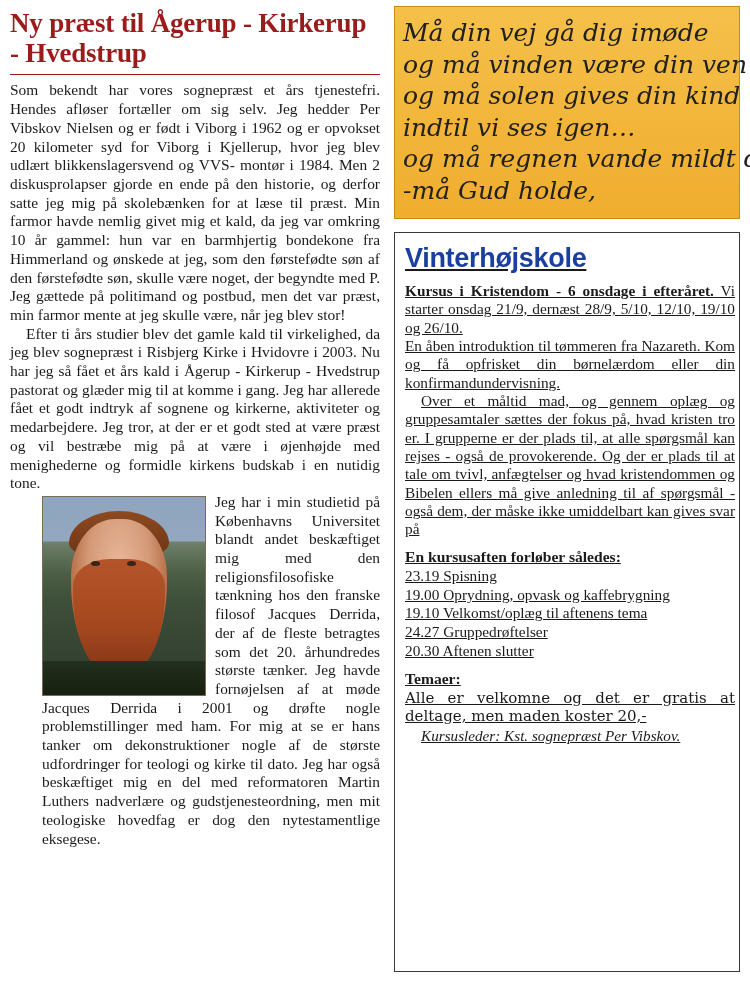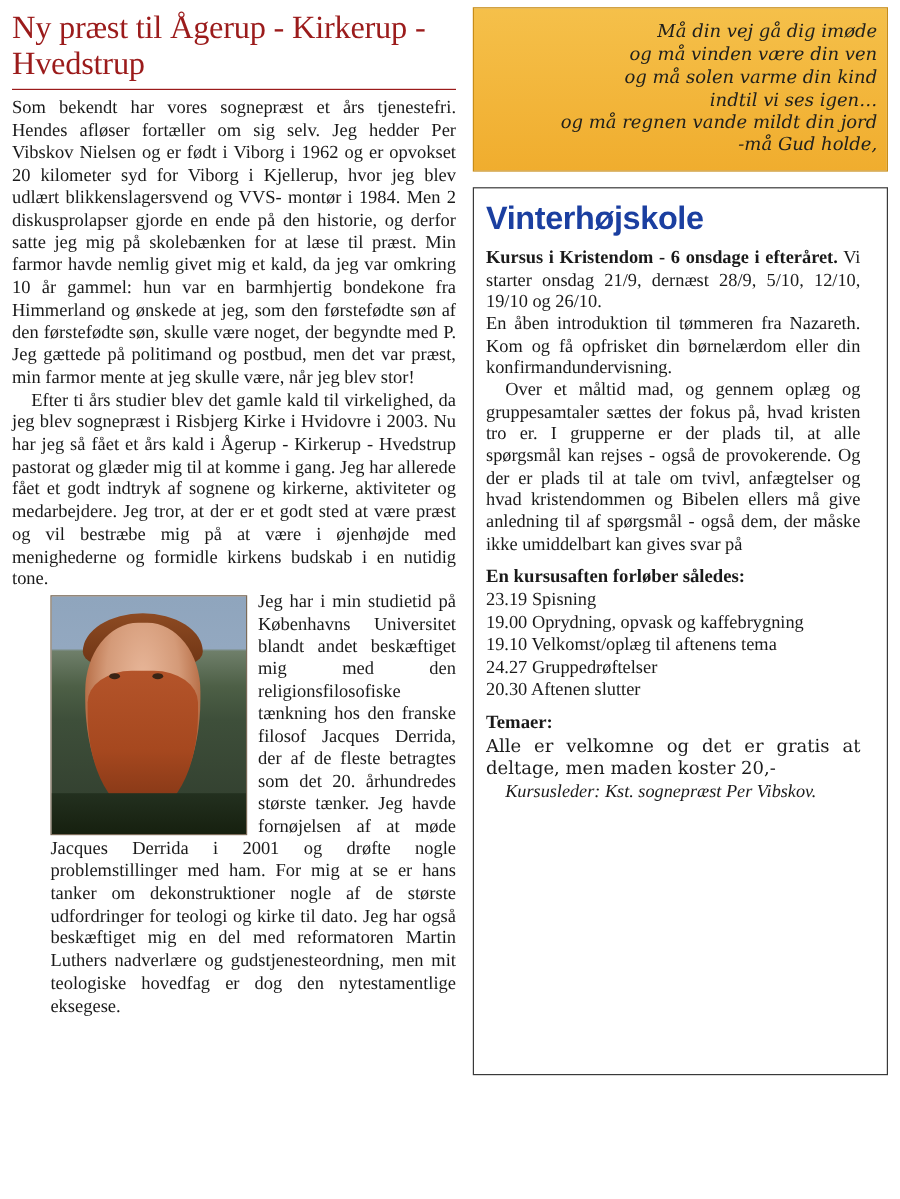--- a/index.html
+++ b/index.html
@@ -31,21 +31,21 @@
     flex: 0 0 370px;
   }
   .col-right {
     width: 346px;
     flex: 0 0 346px;
   }
 
   
   .headline {
     font-family: "Liberation Serif", serif;
-    font-weight: normal;
+    font-weight: bold;
     font-size: 27px;
     line-height: 1.12;
     color: #9b1b1b;
     margin: 2px 0 6px 0;
     letter-spacing: -0.2px;
   }
   .rule {
     border-bottom: 1px solid #9b1b1b;
     margin: 0 0 6px 0;
   }
@@ -123,48 +123,49 @@
     height: 34px;
     background: linear-gradient(to bottom, #23301f, #16200f);
   }
 
   
   .blessing-box {
     background: #f2b73f;
     background: linear-gradient(to bottom, #f5c04a 0%, #f0ad2e 100%);
     border: 1px solid #c88c16;
     padding: 10px 8px 12px 8px;
-    text-align: right;
+    text-align: left;
     font-family: "DejaVu Serif", serif;
     font-style: italic;
-    font-size: 15px;
+    font-size: 25px;
     line-height: 1.26;
     color: #20201c;
   }
   .blessing-box .line {
     white-space: nowrap;
   }
   .blessing-credit {
     font-size: 15.2px;
     line-height: 1.22;
     margin: 7px 0 0 0;
     padding: 0 2px;
     text-align: left;
   }
   .blessing-credit .sig {
     font-style: italic;
   }
 
   .vinter-box {
     border: 1px solid #3a3a3a;
     margin-top: 13px;
-    padding: 8px 22px 9px 10px;
+    padding: 8px 4px 9px 10px;
     height: 740px;
     box-sizing: border-box;
     overflow: hidden;
+    text-decoration: underline;
   }
   .vinter-title {
     font-family: "Liberation Sans", sans-serif;
     font-weight: bold;
     font-size: 27px;
     color: #1b3fa0;
     margin: 2px 0 8px 0;
     letter-spacing: -0.3px;
   }
   .vinter-lead {
@@ -239,21 +240,21 @@
           <p>Jeg har i min studietid på Københavns Universitet blandt andet beskæftiget mig med den religionsfilosofiske tænkning hos den franske filosof Jacques Derrida, der af de fleste betragtes som det 20. århundredes største tænker. Jeg havde fornøjelsen af at møde Jacques Derrida i 2001 og drøfte nogle problemstillinger med ham. For mig at se er hans tanker om dekonstruktioner nogle af de største udfordringer for teologi og kirke til dato. Jeg har også beskæftiget mig en del med reformatoren Martin Luthers nadverlære og gudstjenesteordning, men mit teologiske hovedfag er dog den nytestamentlige eksegese.</p>
         </div>
       </div>
     </div>
 
     <div class="col-right">
 
       <div class="blessing-box">
         <div class="line">Må din vej gå dig imøde</div>
         <div class="line">og må vinden være din ven</div>
-        <div class="line">og må solen varme din kind</div>
+        <div class="line">og må solen gives din kind</div>
         <div class="line">indtil vi ses igen…</div>
         <div class="line">og må regnen vande mildt din jord</div>
         <div class="line">-må Gud holde,</div>
       </div>
 
 
       <div class="vinter-box">
         <div class="vinter-title">Vinterhøjskole</div>
 
         <div class="vinter-lead">

